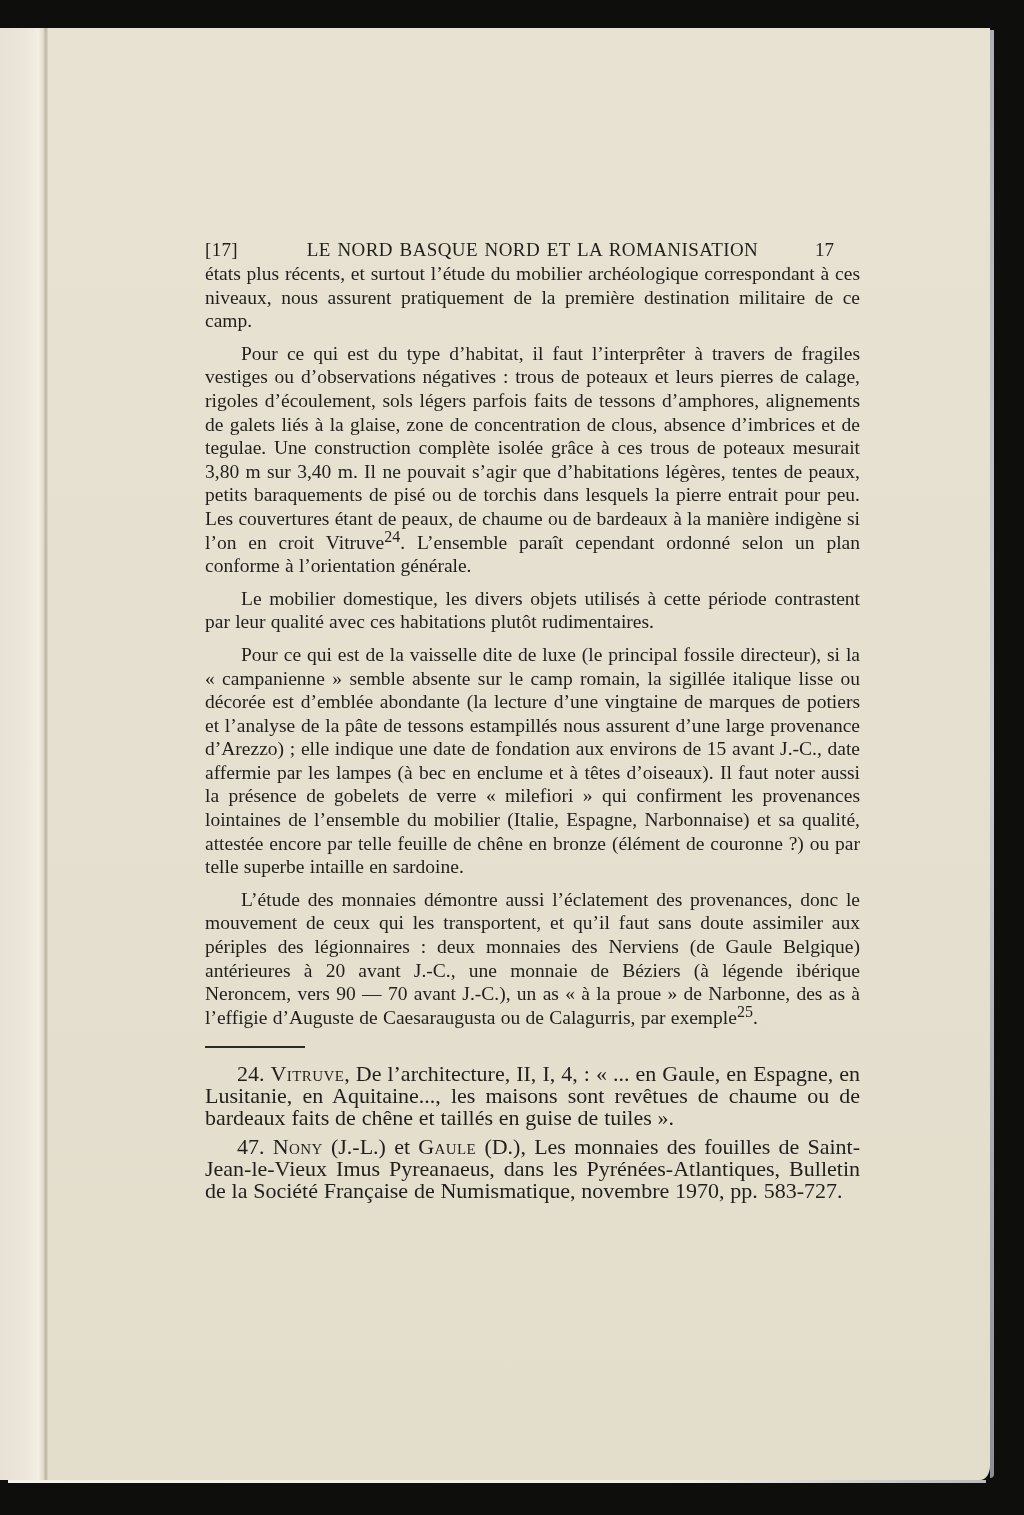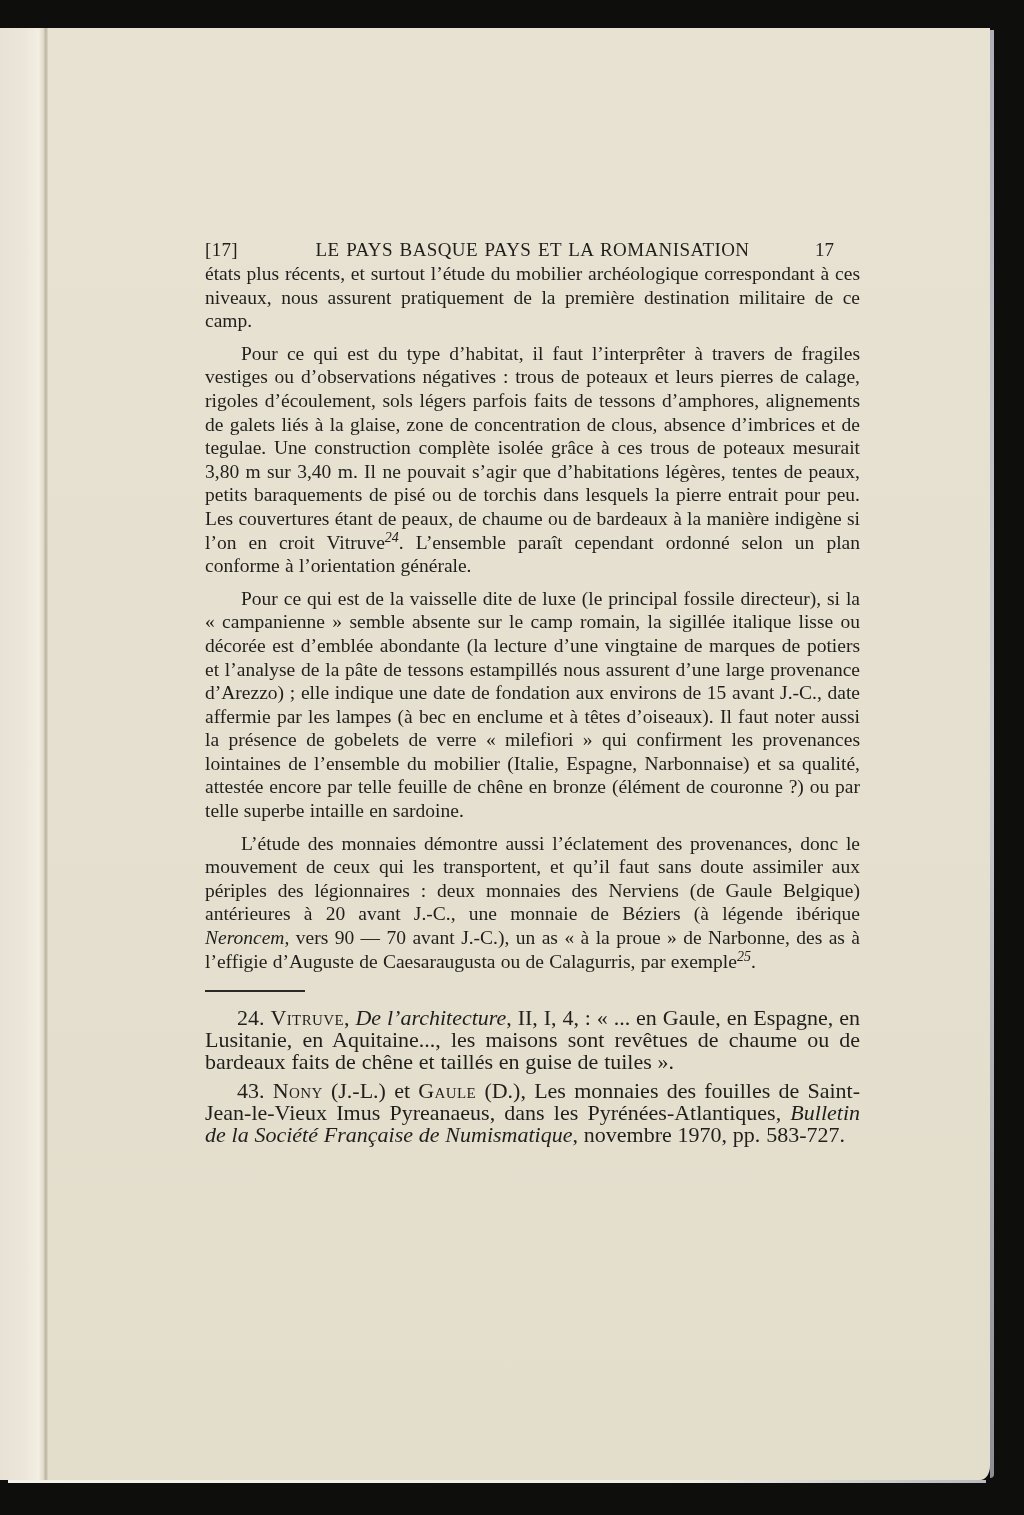--- a/index.html
+++ b/index.html
@@ -53,23 +53,23 @@
   .margin-folio { width:92px; letter-spacing:.3px; }
   .running-title { flex:1; text-align:center; letter-spacing:.4px; word-spacing:1.5px; white-space:nowrap; }
   .page-number { width:92px; text-align:right; padding-right:26px;margin-top:40px; }
   .body-text {
     font-size:19.5px; line-height:23.6px;
     text-align:justify;
     word-spacing:.4px;
   }
   .para { margin-bottom:9px; }
   .para.indent { text-indent:36px; }
-  .it { font-style:italic; }
+  .it { }
   .sc { font-variant:small-caps; letter-spacing:.4px; }
-  sup { font-size:14px; line-height:0; vertical-align:super;font-style:italic; }
+  sup { font-size:16px; line-height:0; vertical-align:super; }
   .footnote-separator {
     margin:17px 0 15px 0;
     width:100px; height:2px;
     background:#2b2a26;
   }
   .footnotes {
     font-size:22px; line-height:22px;
     text-align:justify;
     word-spacing:.3px;
   }
@@ -80,31 +80,32 @@
 
 <div class="page">
   <div class="prev-page-edge"></div>
   <div class="gutter-crease"></div>
   <div class="page-right-edge"></div>
   <div class="page-bottom-edge"></div>
 
   <div class="text-column">
     <div class="running-header">
       <span class="margin-folio">[17]</span>
-      <span class="running-title">LE PAYS BASQUE PAYS ET LA ROMANISATION</span>
+      <span class="running-title">LE NORD BASQUE NORD ET LA ROMANISATION</span>
       <span class="page-number">17</span>
     </div>
 
     <div class="body-text">
         <p class="para"><span>états plus récents, et surtout l’étude du mobilier archéologique correspondant à ces niveaux, nous assurent pratiquement de la première destination militaire de ce camp.</span></p>
         <p class="para indent"><span>Pour ce qui est du type d’habitat, il faut l’interprêter à travers de fragiles vestiges ou d’observations négatives : trous de poteaux et leurs pierres de calage, rigoles d’écoulement, sols légers parfois faits de tessons d’amphores, alignements de galets liés à la glaise, zone de concentration de clous, absence d’imbrices et de tegulae. Une construction complète isolée grâce à ces trous de poteaux mesurait 3,80 m sur 3,40 m. Il ne pouvait s’agir que d’habitations légères, tentes de peaux, petits baraquements de pisé ou de torchis dans lesquels la pierre entrait pour peu. Les couvertures étant de peaux, de chaume ou de bardeaux à la manière indigène si l’on en croit Vitruve</span><sup>24</sup><span>. L’ensemble paraît cependant ordonné selon un plan conforme à l’orientation générale.</span></p>
+        <p class="para indent"><span>Le mobilier domestique, les divers objets utilisés à cette période contrastent par leur qualité avec ces habitations plutôt rudimentaires.</span></p>
         <p class="para indent"><span>Pour ce qui est de la vaisselle dite de luxe (le principal fossile directeur), si la « campanienne » semble absente sur le camp romain, la sigillée italique lisse ou décorée est d’emblée abondante (la lecture d’une vingtaine de marques de potiers et l’analyse de la pâte de tessons estampillés nous assurent d’une large provenance d’Arezzo) ; elle indique une date de fondation aux environs de 15 avant J.-C., date affermie par les lampes (à bec en enclume et à têtes d’oiseaux). Il faut noter aussi la présence de gobelets de verre « milefiori » qui confirment les provenances lointaines de l’ensemble du mobilier (Italie, Espagne, Narbonnaise) et sa qualité, attestée encore par telle feuille de chêne en bronze (élément de couronne ?) ou par telle superbe intaille en sardoine.</span></p>
         <p class="para indent"><span>L’étude des monnaies démontre aussi l’éclatement des provenances, donc le mouvement de ceux qui les transportent, et qu’il faut sans doute assimiler aux périples des légionnaires : deux monnaies des Nerviens (de Gaule Belgique) antérieures à 20 avant J.-C., une monnaie de Béziers (à légende ibérique </span><span class="it">Neroncem</span><span>, vers 90 — 70 avant J.-C.), un as « à la proue » de Narbonne, des as à l’effigie d’Auguste de Caesaraugusta ou de Calagurris, par exemple</span><sup>25</sup><span>.</span></p>
       </div>
 
     <div class="footnote-separator"></div>
 
     <div class="footnotes">
         <p class="footnote"><span>24. </span><span class="sc">Vitruve</span><span>, </span><span class="it">De l’architecture</span><span>, II, I, 4, : « ... en Gaule, en Espagne, en Lusitanie, en Aquitaine..., les maisons sont revêtues de chaume ou de bardeaux faits de chêne et taillés en guise de tuiles ».</span></p>
-        <p class="footnote"><span>43. </span><span class="sc">Nony</span><span> (J.-L.) et </span><span class="sc">Gaule</span><span> (D.), Les monnaies des fouilles de Saint-Jean-le-Vieux Imus Pyreanaeus, dans les Pyrénées-Atlantiques, </span><span class="it">Bulletin de la Société Française de Numismatique</span><span>, novembre 1970, pp. 583-727.</span></p>
+        <p class="footnote"><span>47. </span><span class="sc">Nony</span><span> (J.-L.) et </span><span class="sc">Gaule</span><span> (D.), Les monnaies des fouilles de Saint-Jean-le-Vieux Imus Pyreanaeus, dans les Pyrénées-Atlantiques, </span><span class="it">Bulletin de la Société Française de Numismatique</span><span>, novembre 1970, pp. 583-727.</span></p>
       </div>
   </div>
 </div>
 
 </body></html>

